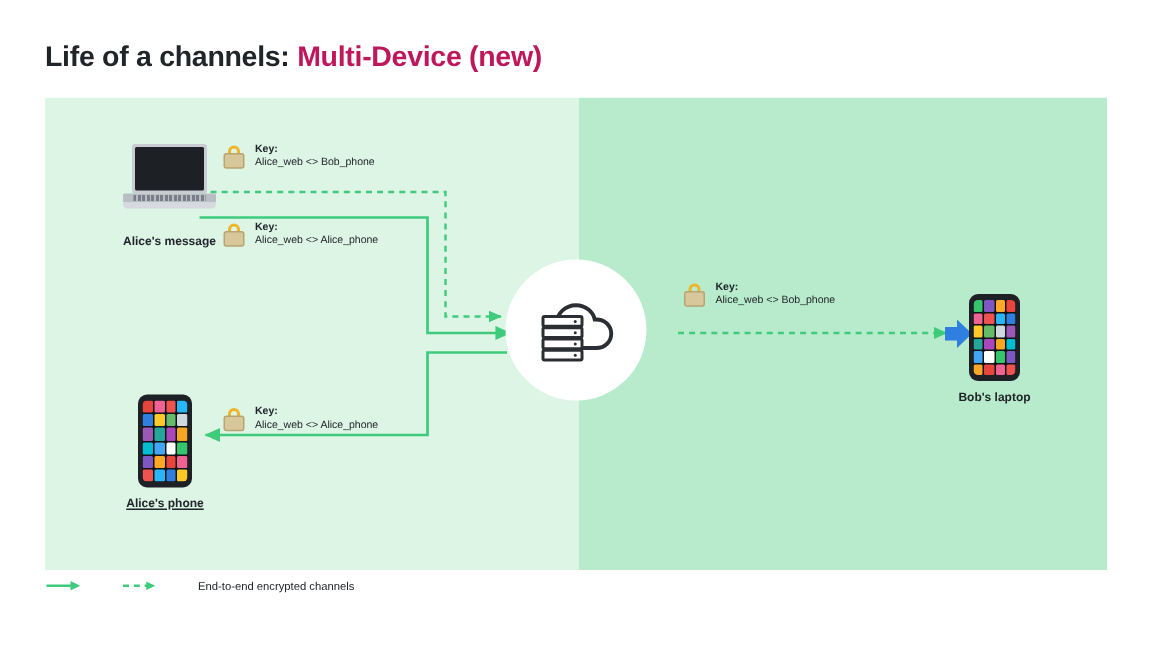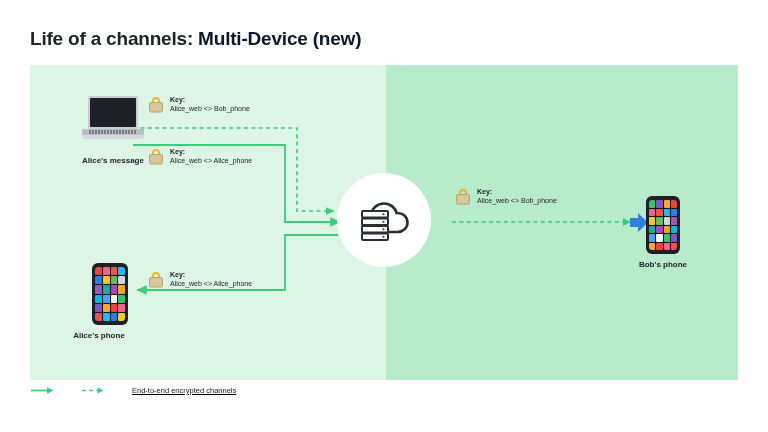--- a/index.html
+++ b/index.html
@@ -9,21 +9,21 @@
     -webkit-font-smoothing:antialiased;
   }
   .slide{position:relative;width:768px;height:432px;}
 
   
   .title{
     position:absolute;left:30px;top:28px;
     font-size:19px;font-weight:700;letter-spacing:-0.2px;
     white-space:nowrap;color:#20252a;
   }
-  .title .accent{color:#0f172a;}
+  .title .accent{color:#be185d;}
 
   
   .panel{position:absolute;left:30px;top:65px;width:708px;height:315px;overflow:hidden;}
   .panel-left{position:absolute;left:0;top:0;width:356px;height:100%;background:#ddf5e4;}
   .panel-right{position:absolute;left:356px;top:0;width:352px;height:100%;background:#b7ebcb;}
 
   
   .lines{position:absolute;left:0;top:0;width:768px;height:432px;pointer-events:none;}
   .dev-label{
     position:absolute;text-align:center;font-size:8px;color:#20252a;
@@ -55,21 +55,21 @@
   }
   .node svg{position:absolute;left:22px;top:27px;}
 
   
   .keybox{position:absolute;display:flex;align-items:flex-start;gap:6px;}
   .keytext{line-height:1.25;}
   .keytext .k-t{font-size:7px;font-weight:700;color:#20252a;white-space:nowrap;}
   .keytext .k-v{font-size:7px;font-weight:400;color:#20252a;white-space:nowrap;}
 
   
-  .legend{position:absolute;left:30px;top:386px;display:flex;align-items:flex-start;gap:25px;text-decoration:underline;}
+  .legend{position:absolute;left:30px;top:386px;display:flex;align-items:flex-start;gap:25px;}
   .legend-text{font-size:7.5px;color:#20252a;white-space:nowrap;}
 </style>
 </head>
 <body>
 
 <div class="slide">
 
   <div class="title">
     <span>Life of a channels:</span>
     <span class="accent">Multi-Device (new)</span>
@@ -137,21 +137,21 @@
         <i style="background: rgb(126, 87, 194);"></i>
         <i style="background: rgb(255, 167, 38);"></i>
         <i style="background: rgb(232, 69, 60);"></i>
         <i style="background: rgb(240, 98, 146);"></i>
         <i style="background: rgb(239, 83, 80);"></i>
         <i style="background: rgb(41, 182, 246);"></i>
         <i style="background: rgb(47, 127, 224);"></i>
         <i style="background: rgb(255, 202, 40);"></i>
       </div>
   </div>
-  <div class="dev-label" style="left:39px;top:331px;width:120px;">Alice's phone</div>
+  <div class="dev-label" style="left:50px;top:331px;width:120px;text-decoration:underline;">Alice's phone</div>
 
   <div class="phone b-phone">
     <div class="grid">
         <i style="background: rgb(52, 197, 109);"></i>
         <i style="background: rgb(126, 87, 194);"></i>
         <i style="background: rgb(255, 167, 38);"></i>
         <i style="background: rgb(232, 69, 60);"></i>
         <i style="background: rgb(240, 98, 146);"></i>
         <i style="background: rgb(239, 83, 80);"></i>
         <i style="background: rgb(41, 182, 246);"></i>
@@ -167,21 +167,21 @@
         <i style="background: rgb(66, 165, 245);"></i>
         <i style="background: rgb(255, 255, 255);"></i>
         <i style="background: rgb(52, 197, 109);"></i>
         <i style="background: rgb(126, 87, 194);"></i>
         <i style="background: rgb(255, 167, 38);"></i>
         <i style="background: rgb(232, 69, 60);"></i>
         <i style="background: rgb(240, 98, 146);"></i>
         <i style="background: rgb(239, 83, 80);"></i>
       </div>
   </div>
-  <div class="dev-label" style="left:603px;top:260px;width:120px;">Bob's phone</div>
+  <div class="dev-label" style="left:603px;top:260px;width:120px;">Bob's laptop</div>
 
   <div class="node">
     <svg width="54" height="42" viewBox="0 0 54 42">
       <path d="M12,16 C12,8.5 18.5,3.5 25,3.5 C31.5,3.5 36.5,8 37.5,13 C44,12.5 48.5,17 48.5,22.5 C48.5,28 44,32 38.5,32 L22,32" fill="none" stroke="#2b2f33" stroke-width="2.6" stroke-linecap="round"></path>
       <g fill="#ffffff" stroke="#2b2f33" stroke-width="2">
         <rect x="3" y="11" width="26" height="6.5" rx="1"></rect>
         <rect x="3" y="18.5" width="26" height="6.5" rx="1"></rect>
         <rect x="3" y="26" width="26" height="6.5" rx="1"></rect>
         <rect x="3" y="33.5" width="26" height="6.5" rx="1"></rect>
       </g>

